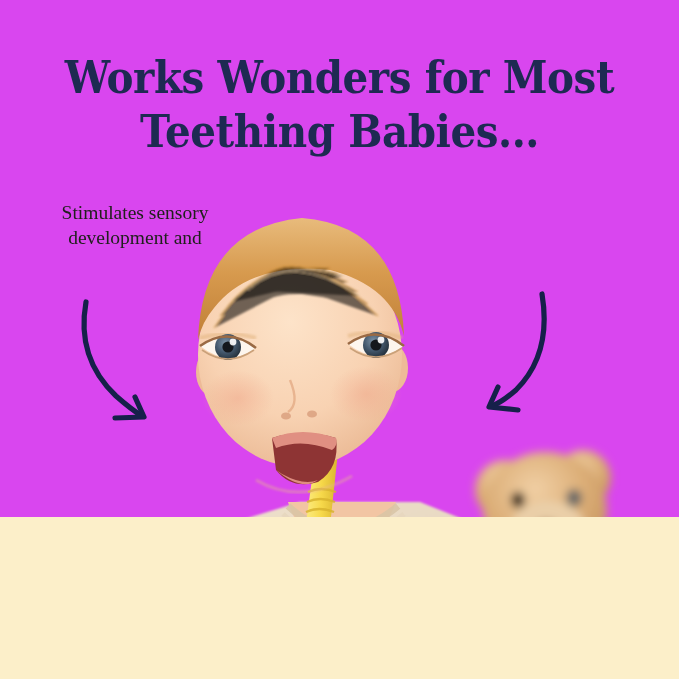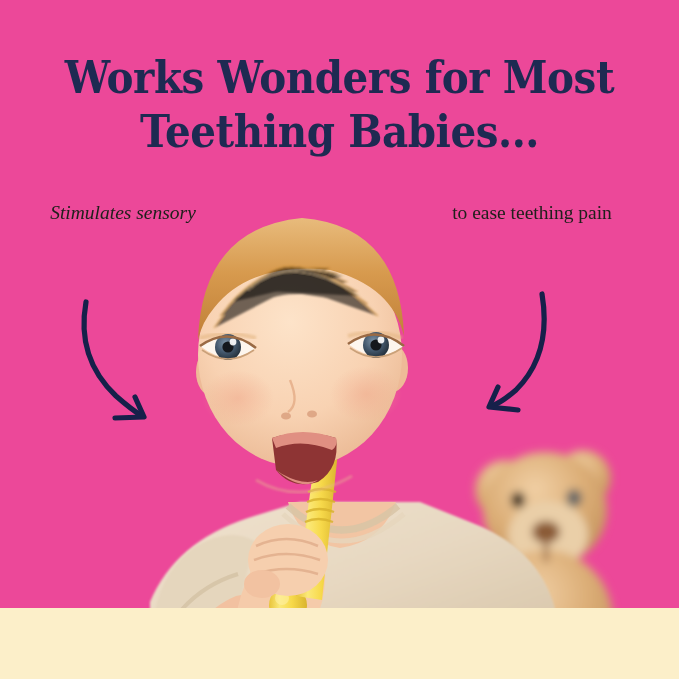--- a/index.html
+++ b/index.html
@@ -4,22 +4,22 @@
 <style>
   html,body{margin:0;padding:0;}
   body{
     width:679px;height:679px;
     background:#fcefc9;
     font-family:"Liberation Serif", serif;
     overflow:hidden;
   }
   .stage{
     position:relative;
-    width:679px;height:608px;
-    background:#ec4899;
+    width:679px;height:517px;
+    background:#d946ef;
     overflow:hidden;
   }
 
   
   .headline{
     position:absolute;
     left:0;top:22px;width:679px;
     text-align:center;
     color:#1e2a52;
     font-family:"DejaVu Serif", serif;
@@ -37,21 +37,21 @@
   .caption{
     position:absolute;
     color:#20201c;
     font-family:"Liberation Serif", serif;
     font-size:19.5px;
     line-height:25px;
     text-align:center;
     z-index:40;
   }
   .caption .ln{display:block;white-space:nowrap;}
-  #caption-left{left:12px;top:200px;width:222px;font-style:italic;}
+  #caption-left{left:24px;top:200px;width:222px;}
   #caption-right{left:404px;top:200px;width:256px;}
 
   
   .arrow{position:absolute;z-index:41;}
   #arrow-left{left:20px;top:280px;}
   #arrow-right{left:450px;top:280px;}
 
   
   .photo{
     position:absolute;
@@ -262,24 +262,24 @@
     </svg>
   </div>
 
   <h1 class="headline">
     <span class="l1">Works Wonders for Most</span>
     <span class="l2">Teething Babies...</span>
   </h1>
 
   <div class="caption" id="caption-left">
     <span class="ln">Stimulates sensory</span>
+    <span class="ln">development and</span>
   </div>
 
   <div class="caption" id="caption-right">
-    <span class="ln">to ease teething pain</span>
   </div>
 
   <svg class="arrow" id="arrow-left" width="180" height="160" viewBox="0 0 180 160">
     <path d="M66 22 Q56 78 96 116 Q112 130 122 136" stroke="#16204a" stroke-width="5.2" fill="none" stroke-linecap="round"></path>
     <path d="M115 117 L124 137 L95 138" stroke="#16204a" stroke-width="5.2" fill="none" stroke-linecap="round" stroke-linejoin="round"></path>
   </svg>
 
   <svg class="arrow" id="arrow-right" width="180" height="160" viewBox="0 0 180 160">
     <path d="M92 14 Q102 74 66 110 Q52 122 42 126" stroke="#16204a" stroke-width="5.2" fill="none" stroke-linecap="round"></path>
     <path d="M48 107 L39 127 L68 130" stroke="#16204a" stroke-width="5.2" fill="none" stroke-linecap="round" stroke-linejoin="round"></path>

